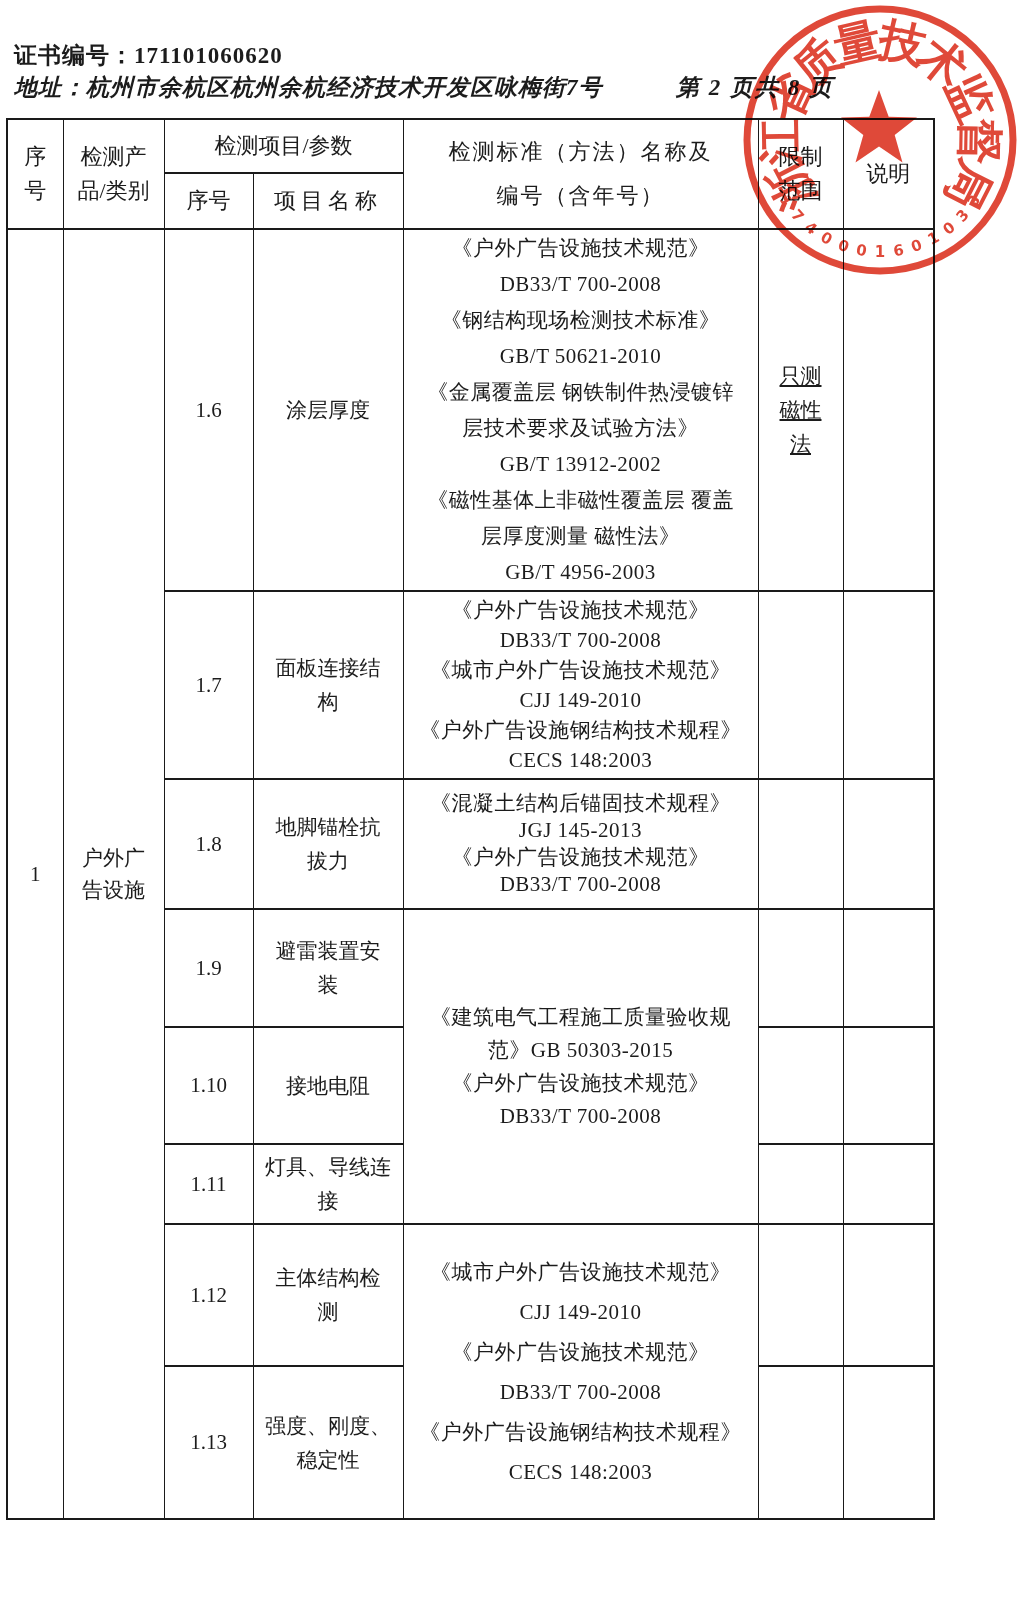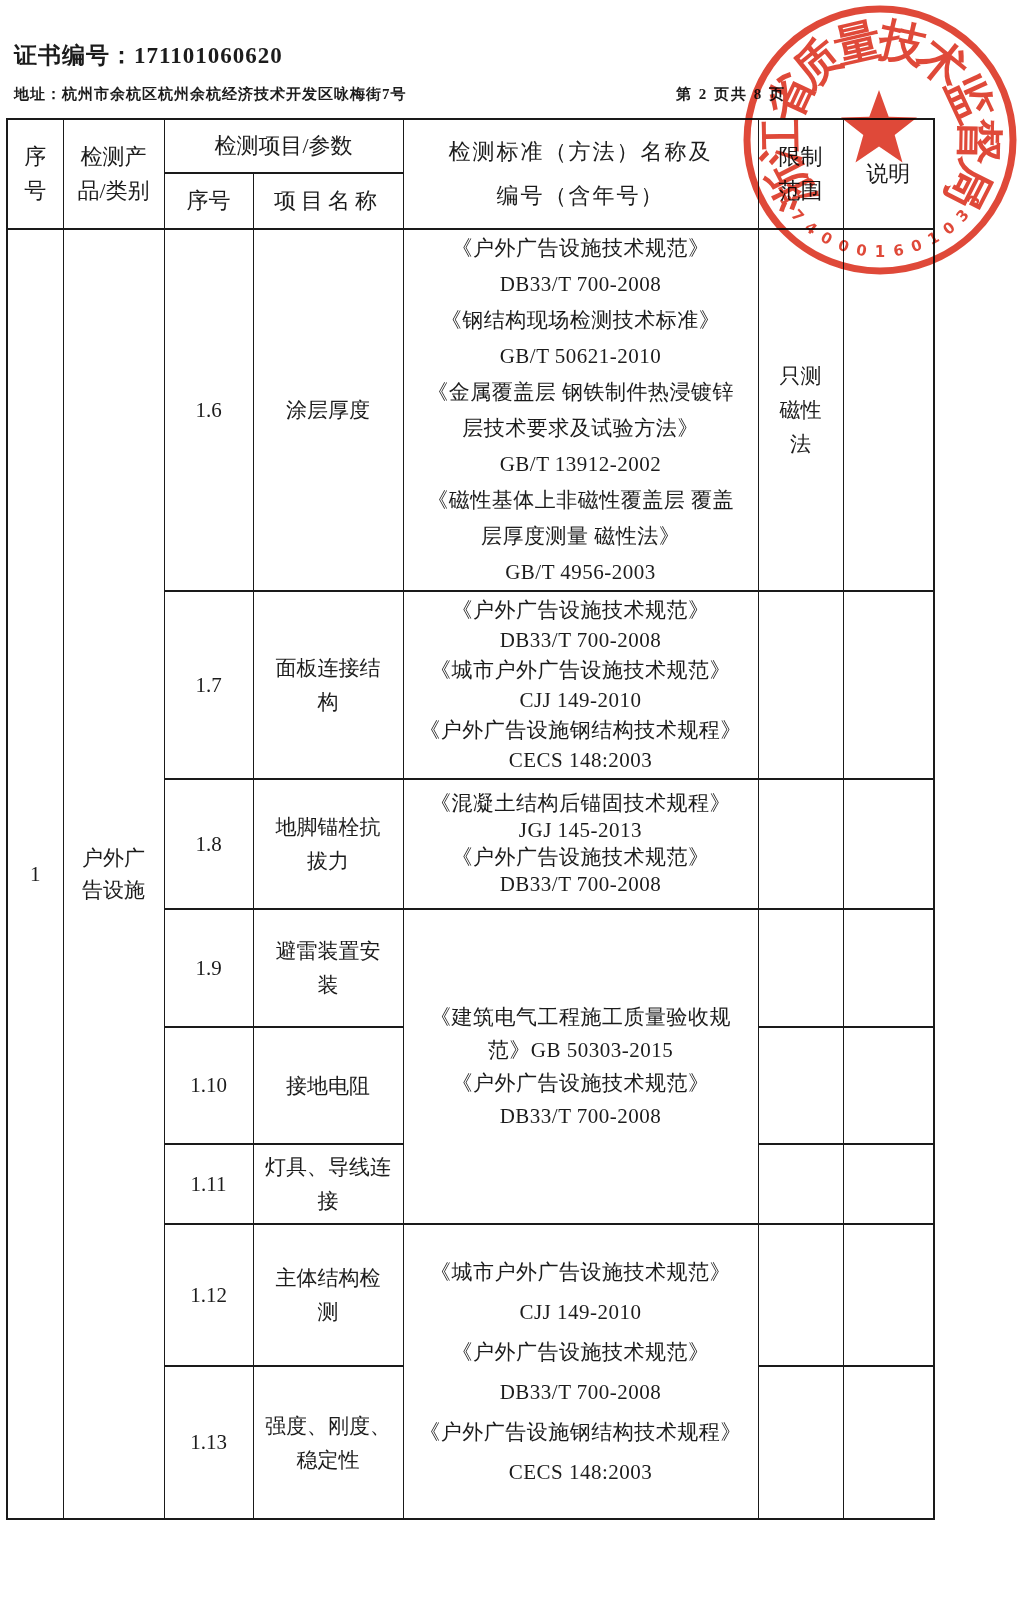--- a/index.html
+++ b/index.html
@@ -5,21 +5,21 @@
   html,body{margin:0;padding:0;background:#888;}
   .page{
     position:relative;width:1022px;height:1600px;margin:0 auto;
     background:#ffffff;overflow:hidden;
     font-family:"Liberation Serif","DejaVu Serif",serif;
     color:#1c1c1c;
   }
   
   .topbar{position:absolute;left:14px;top:40px;width:994px;}
   .cert-line{font-size:23px;font-weight:bold;letter-spacing:1px;line-height:32px;}
-  .addr-line{position:relative;font-size:15px;font-weight:bold;letter-spacing:1px;line-height:32px;margin-top:6px;}
+  .addr-line{position:relative;font-size:23px;font-weight:bold;letter-spacing:1px;line-height:32px;margin-top:0;font-style:italic;}
   .page-indicator{position:absolute;left:662px;top:0;font-weight:bold;letter-spacing:2px;}
   
   .tbl-wrap{position:absolute;left:6px;top:118px;}
   table.cert{
     border-collapse:collapse;table-layout:fixed;width:927px;
     font-size:21px;
   }
   table.cert td,table.cert th{
     border-left:1.5px solid #1a1a1a;border-right:1.5px solid #1a1a1a;
     border-top:2.2px solid #1a1a1a;border-bottom:2.2px solid #1a1a1a;
@@ -33,21 +33,21 @@
   tr.r112{height:142px;} tr.r113{height:153px;}
   .hcell{font-size:22px;line-height:34px;}
   .hstd{font-size:22px;line-height:44px;letter-spacing:2px;}
   .hname{letter-spacing:5px;}
   .std{
     text-align:left;padding:2px 6px 2px 10px;line-height:34px;letter-spacing:.5px;
   }
   .lh36{line-height:36px;} .lh30{line-height:30px;} .lh31{line-height:27px;margin-left:44px;}
   .lh34{line-height:33px;margin-top:47px;} .lh40{line-height:40px;}
   .iname{line-height:34px;}
-  .limit{text-align:left;padding-left:12px;line-height:34px;}
+  .limit{text-align:left;padding-left:12px;line-height:34px;text-decoration:underline;}
   .gcell{line-height:32px;}
   
   .stamp{
     position:absolute;left:0;top:0;width:1022px;height:1600px;
     pointer-events:none;mix-blend-mode:multiply;opacity:.93;
   }
   .seal-ring-char{
     font-size:46px;font-weight:bold;fill:var(--seal,#dd3b2a);
     text-anchor:middle;font-family:"DejaVu Sans","Liberation Sans",sans-serif;
   }

